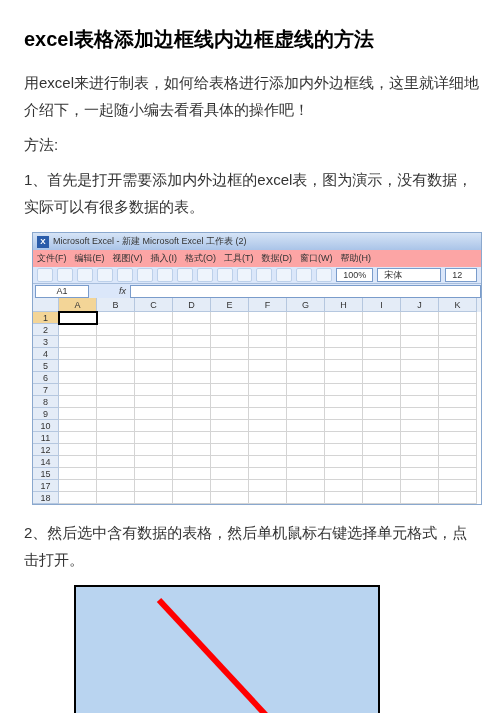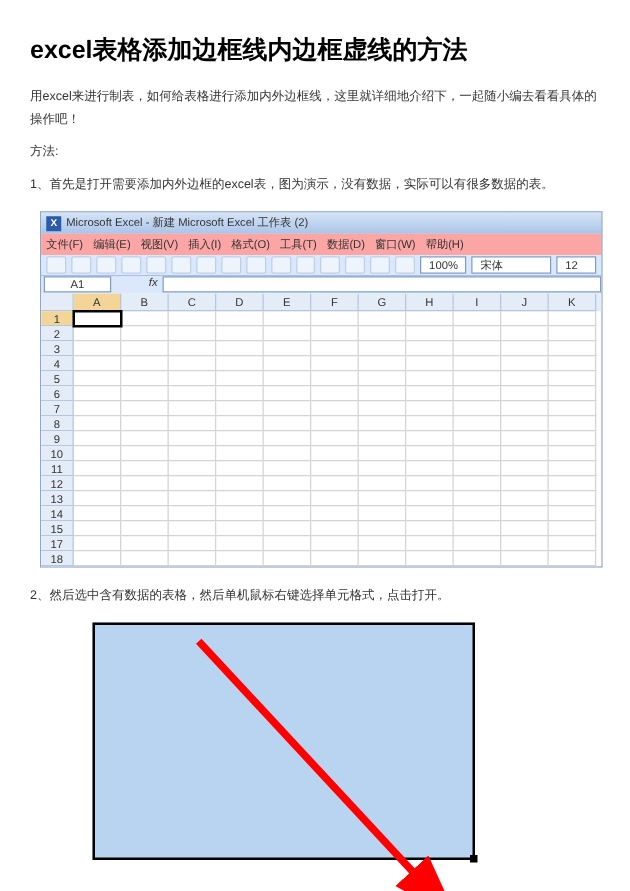--- a/index.html
+++ b/index.html
@@ -12,21 +12,21 @@
     box-sizing: border-box;
     color: #333;
   }
   h1 {
     font-size: 20px;
     font-weight: bold;
     margin: 6px 0 16px 0;
     color: #000;
   }
   .intro, .step {
-    font-size: 10px;
+    font-size: 15px;
     line-height: 1.8;
     margin: 8px 0;
     color: #333;
   }
   .excel-shot {
     margin: 4px 0 6px 8px;
     border: 1px solid #8aa8ce;
     background: #ece9d8;
     display: inline-block;
     width: 448px;
@@ -78,20 +78,21 @@
     padding: 0 6px;
     height: 12px;
     line-height: 12px;
     margin-left: auto;
   }
   .name-box-row {
     display: flex;
     background: #dbe7fa;
     font-size: 9px;
     height: 14px;
+    align-items: center;
   }
   .name-box {
     background: #fff;
     border: 1px solid #7a9ccb;
     width: 52px;
     height: 11px;
     line-height: 11px;
     text-align: center;
     margin: 0 2px;
   }
@@ -416,34 +417,20 @@
           <div class="c"></div>
           <div class="c"></div>
           <div class="c"></div>
           <div class="c"></div>
           <div class="c"></div>
           <div class="c"></div>
           <div class="c"></div>
           <div class="c"></div>
         </div>
         <div class="r">
-          <div class="rh">13</div>
-          <div class="c"></div>
-          <div class="c"></div>
-          <div class="c"></div>
-          <div class="c"></div>
-          <div class="c"></div>
-          <div class="c"></div>
-          <div class="c"></div>
-          <div class="c"></div>
-          <div class="c"></div>
-          <div class="c"></div>
-          <div class="c"></div>
-        </div>
-        <div class="r">
           <div class="rh">14</div>
           <div class="c"></div>
           <div class="c"></div>
           <div class="c"></div>
           <div class="c"></div>
           <div class="c"></div>
           <div class="c"></div>
           <div class="c"></div>
           <div class="c"></div>
           <div class="c"></div>

